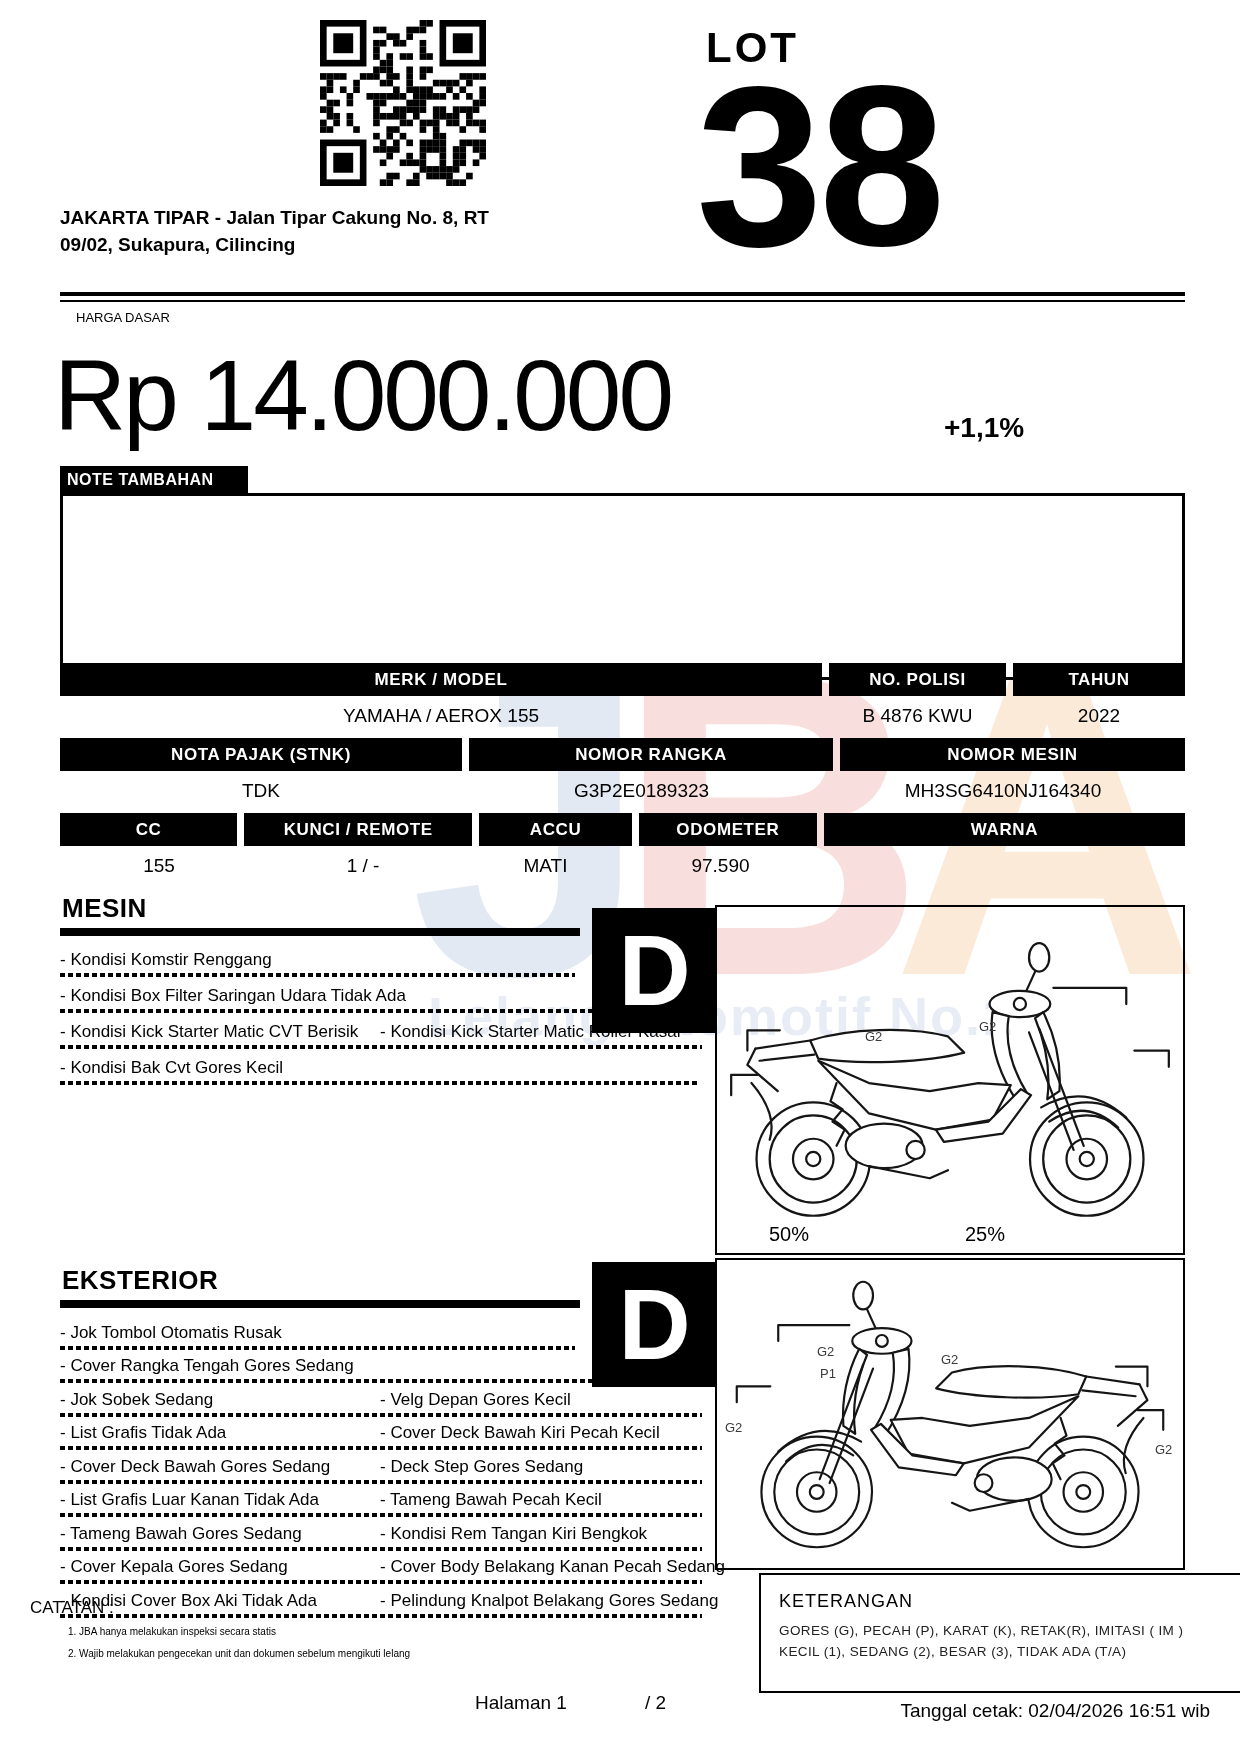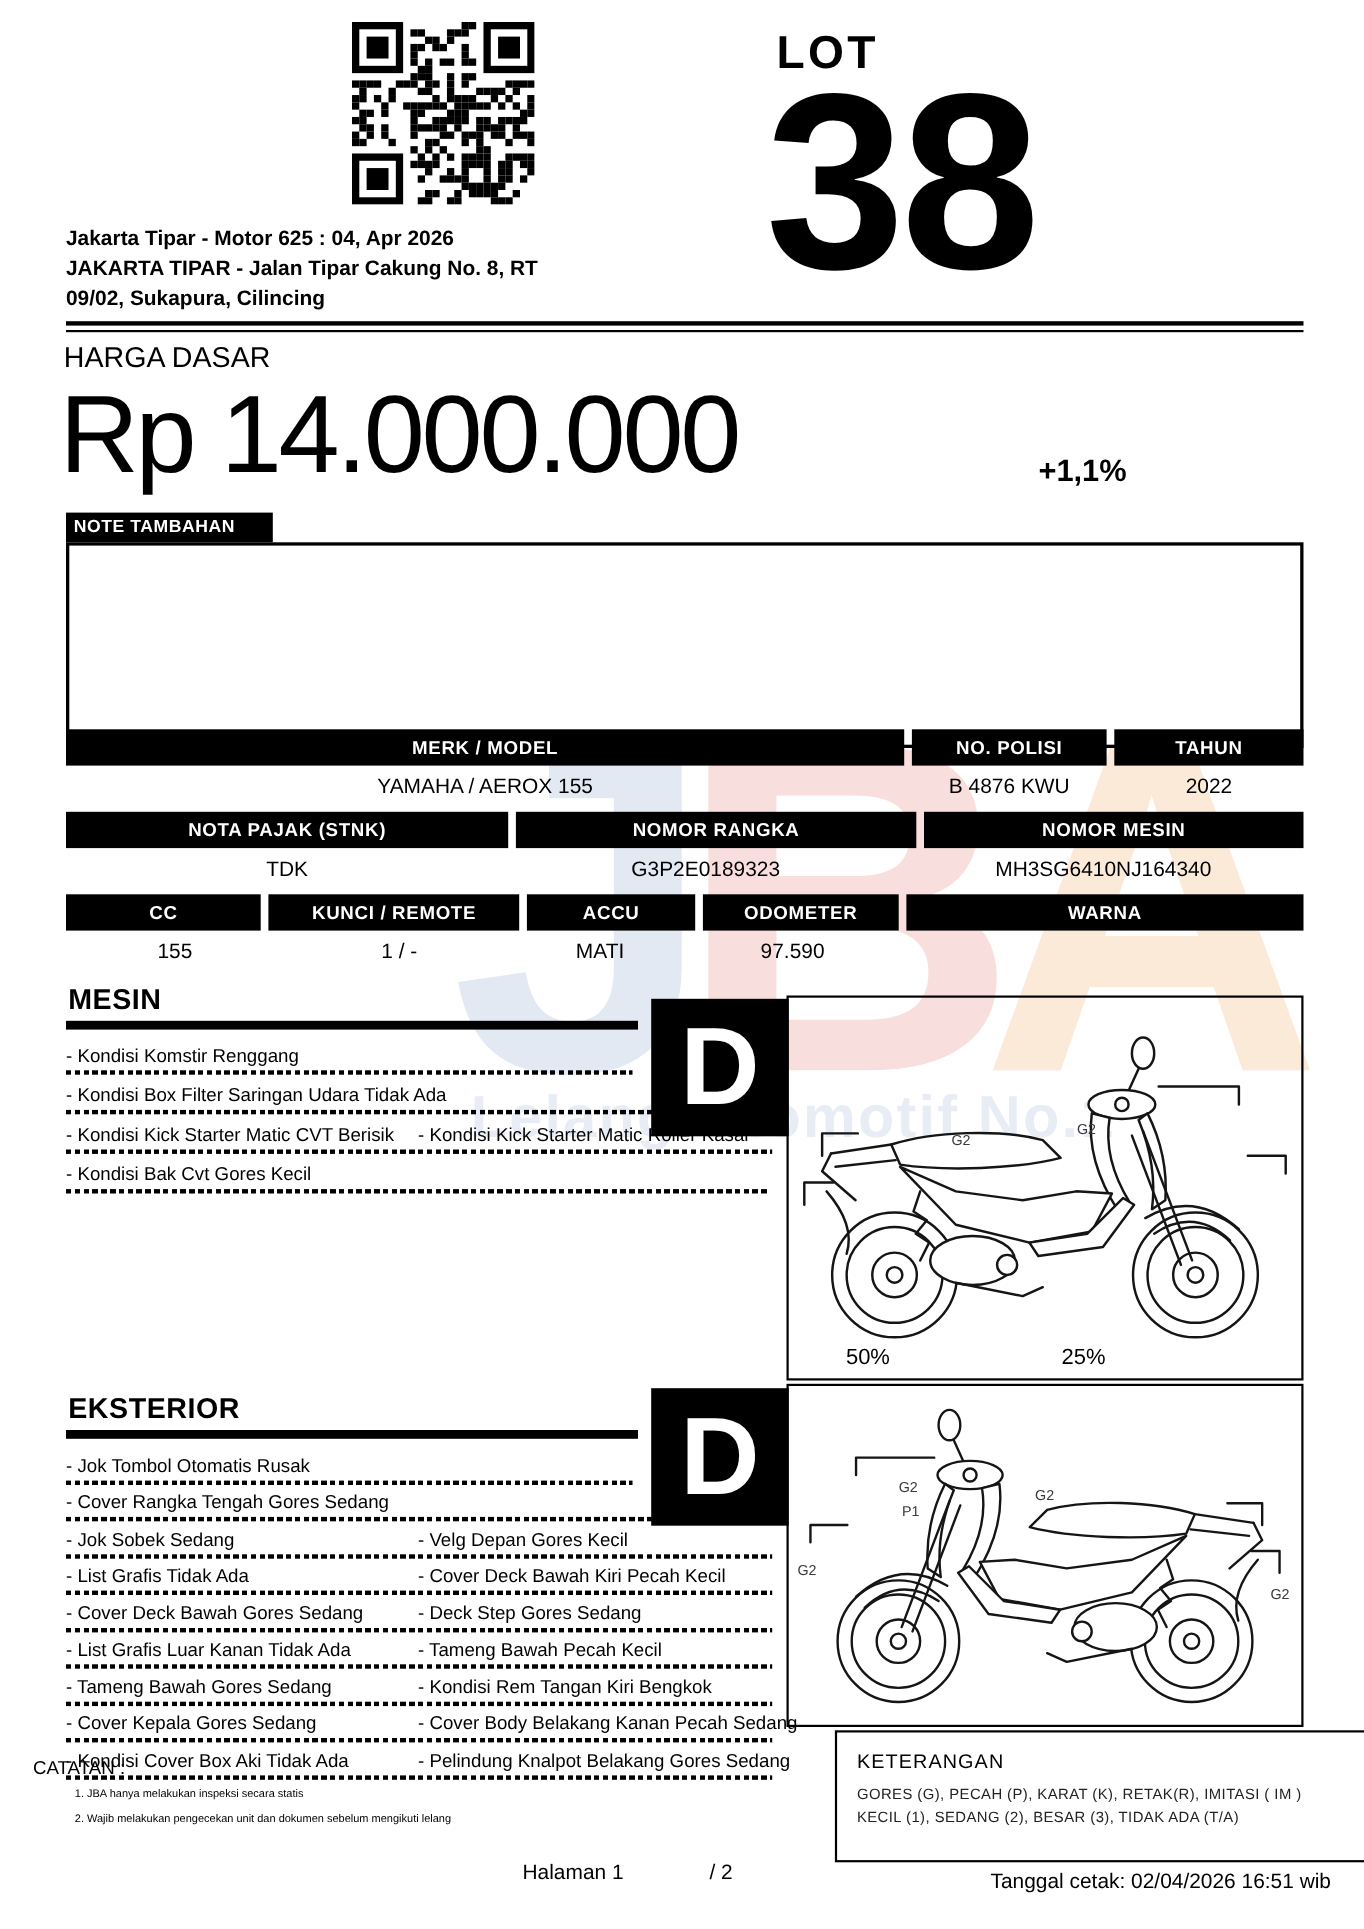--- a/index.html
+++ b/index.html
@@ -11,21 +11,21 @@
   .wm-tag{position:absolute;left:428px;top:985px;z-index:0;font-weight:700;font-size:54px;
       letter-spacing:2px;white-space:nowrap;}
   .content{position:absolute;inset:0;z-index:1;}
   
   .qr{position:absolute;left:320px;top:20px;width:166px;height:166px;}
   .lot-label{position:absolute;left:706px;top:24px;font-size:42px;font-weight:700;letter-spacing:3px;}
   .lot-number{position:absolute;left:696px;top:62px;font-size:228px;font-weight:700;line-height:0.92;letter-spacing:-4px;text-align:center;}
   .address{position:absolute;left:60px;top:204px;font-size:19px;font-weight:700;line-height:27px;}
   .double-rule{position:absolute;left:60px;top:292px;width:1125px;height:4px;
       border-top:4px solid #000;border-bottom:2px solid #000;}
-  .price-label{position:absolute;left:58px;top:310px;font-size:26px;text-align:center;}
+  .price-label{position:absolute;left:76px;top:310px;font-size:13px;text-align:center;}
   .price-amount{position:absolute;left:54px;top:338px;font-size:100px;font-weight:400;letter-spacing:-3px;}
   .price-change{position:absolute;left:944px;top:412px;font-size:28px;font-weight:700;}
   .note-tab{position:absolute;left:60px;top:466px;width:188px;height:27px;background:#000;color:#fff;
       font-size:16px;font-weight:700;display:flex;align-items:center;padding-left:7px;letter-spacing:.5px;box-sizing:border-box;}
   .note-box{position:absolute;left:60px;top:493px;width:1125px;height:187px;border:3px solid #000;box-sizing:border-box;}
   
   .trow{position:absolute;left:60px;width:1125px;display:flex;gap:7px;}
   .hcell{background:#000;color:#fff;font-size:17px;font-weight:700;letter-spacing:.6px;
       display:flex;align-items:center;justify-content:center;height:33px;}
   .vcell{font-size:19px;display:flex;align-items:center;justify-content:center;height:28px;}
@@ -278,21 +278,20 @@
         <rect x="119.52" y="0" width="46.48" height="46.48" fill="#000"></rect>
         <rect x="126.16" y="6.64" width="33.199999999999996" height="33.199999999999996" fill="#fff"></rect>
         <rect x="132.79999999999998" y="13.28" width="19.919999999999998" height="19.919999999999998" fill="#000"></rect>
         <rect x="0" y="119.52" width="46.48" height="46.48" fill="#000"></rect>
         <rect x="6.64" y="126.16" width="33.199999999999996" height="33.199999999999996" fill="#fff"></rect>
         <rect x="13.28" y="132.79999999999998" width="19.919999999999998" height="19.919999999999998" fill="#000"></rect>
       </svg>
     <div class="lot-label">LOT</div>
     <div class="lot-number">38</div>
     <div class="address">
-      <div>Jakarta Tipar - Motor 625 : 04, Apr 2026</div>
       <div>JAKARTA TIPAR - Jalan Tipar Cakung No. 8, RT</div>
       <div>09/02, Sukapura, Cilincing</div>
     </div>
     <div class="double-rule"></div>
 
     <div class="price-label">HARGA DASAR</div>
     <div class="price-amount">Rp 14.000.000</div>
     <div class="price-change">+1,1%</div>
 
     <div class="note-tab">NOTE TAMBAHAN</div>

